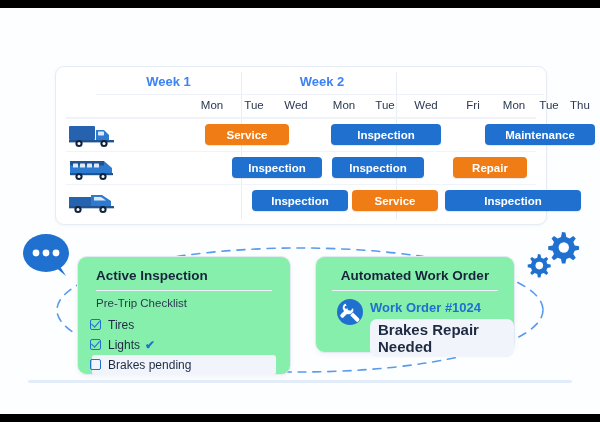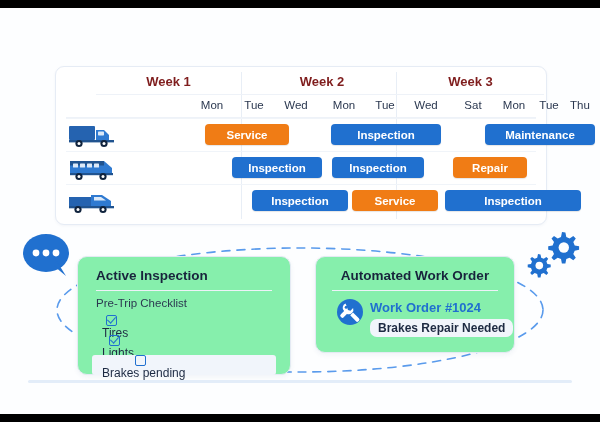--- a/index.html
+++ b/index.html
@@ -19,21 +19,21 @@
     text-align:center;
     font-size:20px;font-weight:bold;color:#18243c;
     letter-spacing:.1px;
   }
   
   #schedule-card{
     position:absolute;left:55px;top:58px;width:490px;height:157px;
     background:#ffffff;border:1px solid #e6ecf5;border-radius:9px;
     box-shadow:0 1px 3px rgba(30,60,120,.05);
   }
-  .wk-head{position:absolute;top:7px;font-size:13px;font-weight:bold;color:#7f1d1d;text-align:center;}
+  .wk-head{position:absolute;top:7px;font-size:13px;font-weight:bold;color:#3b82f6;text-align:center;}
   #wk1{left:40px;width:145px;}
   #wk2{left:196px;width:140px;}
   #wk3{left:347px;width:135px;}
   .wk-sep{position:absolute;top:5px;width:1px;background:#e8eef6;}
   #sep1{left:185px;height:147px;}
   #sep2{left:340px;height:147px;}
   .hrule{position:absolute;background:#eef2f8;height:1px;}
   #hr-weeks{left:40px;top:27px;width:448px;}
   #hr-days{left:10px;top:50px;width:470px;}
   .day{position:absolute;top:32px;font-size:11.5px;color:#2b3850;text-align:center;width:38px;margin-left:47px;}
@@ -63,43 +63,43 @@
   }
   #inspection-card .panel-title{text-align:left;padding-left:18px;box-sizing:border-box;}
   #workorder-card .panel-title{text-align:center;}
   .panel-rule{position:absolute;height:1px;background:#eef2f8;}
   #insp-rule{left:18px;top:33px;width:176px;}
   #wo-rule{left:16px;top:33px;width:166px;}
   #checklist-sub{
     position:absolute;left:18px;top:40px;font-size:11.5px;color:#2b3850;
   }
   .chk-item{
-    position:absolute;left:24px;height:19px;display:flex;align-items:center;
-    font-size:12px;color:#1d2a42;flex-direction:column;
+    position:absolute;left:12px;height:19px;display:flex;align-items:center;
+    font-size:12px;color:#1d2a42;
   }
   .chk-item .boxwrap{width:18px;display:flex;align-items:center;}
   .cbx{width:11px;height:11px;border:1.6px solid #2070cf;border-radius:2px;
        display:inline-block;position:relative;box-sizing:border-box;}
   .cbx.on:after{
     content:"";position:absolute;left:2px;top:-1px;width:4px;height:7px;
     border:solid #2070cf;border-width:0 1.8px 1.8px 0;transform:rotate(42deg);
   }
   .extra-check{color:#2070cf;font-weight:bold;margin-left:5px;font-size:12px;}
   #chk-pending-row{
     position:absolute;left:14px;top:98px;width:184px;height:20px;
     background:#f1f5fb;border-radius:3px;
   }
   #wo-icon{position:absolute;left:20px;top:41px;width:28px;height:28px;}
   #wo-id{
     position:absolute;left:54px;top:43px;font-size:13px;font-weight:bold;color:#2070cf;
   }
   #wo-badge{
     position:absolute;left:54px;top:62px;padding:2px 8px;
     background:#f1f5fb;border-radius:7px;
-    font-size:12px;font-weight:bold;color:#1d2a42;
+    font-size:15px;font-weight:bold;color:#1d2a42;
   }
   
   #chat-bubble{position:absolute;left:18px;top:222px;width:60px;height:52px;}
   #gears{position:absolute;left:518px;top:222px;width:70px;height:58px;}
   #dash-svg{position:absolute;left:0;top:0;width:600px;height:406px;pointer-events:none;}
   #bottom-rule{
     position:absolute;left:28px;top:372px;width:544px;height:3px;
     background:#e3edf9;border-radius:2px;
   }
 </style>
@@ -110,36 +110,35 @@
 
   <svg id="dash-svg" viewBox="0 0 600 406" xmlns="http://www.w3.org/2000/svg">
     <ellipse cx="300" cy="302" rx="243" ry="62" fill="none" stroke="#5a9bec" stroke-width="1.6" stroke-dasharray="8 7" stroke-linecap="round"></ellipse>
   </svg>
 
 
   <div id="schedule-card">
 
     <div class="wk-head" id="wk1">Week 1</div>
     <div class="wk-head" id="wk2">Week 2</div>
-    <div class="wk-head" id="wk3">Week 3</div>
 
     <div class="wk-sep" id="sep1"></div>
     <div class="wk-sep" id="sep2"></div>
     <div class="hrule" id="hr-weeks"></div>
     <div class="hrule" id="hr-days"></div>
 
     <div class="day" style="left:90px">Mon</div>
     <div class="day" style="left:132px">Tue</div>
     <div class="day" style="left:174px">Wed</div>
 
     <div class="day" style="left:222px">Mon</div>
     <div class="day" style="left:263px">Tue</div>
     <div class="day" style="left:304px">Wed</div>
 
-    <div class="day" style="left:351px">Sat</div>
+    <div class="day" style="left:351px">Fri</div>
     <div class="day" style="left:392px">Mon</div>
     <div class="day" style="left:427px">Tue</div>
     <div class="day" style="left:458px">Thu</div>
 
     <div class="row-sep" style="top:51px"></div>
     <div class="vrow" style="top:52px">
       <svg class="veh-icon" viewBox="0 0 50 25" xmlns="http://www.w3.org/2000/svg">
         <rect x="1" y="3" width="26" height="14" rx="1" fill="#2563b0"></rect>
         <path d="M28 7 h8 l5 5 v5 h-13 z" fill="#2f7ad1"></path>
         <rect x="30" y="8.5" width="6" height="4" rx=".7" fill="#dce9f8"></rect>

